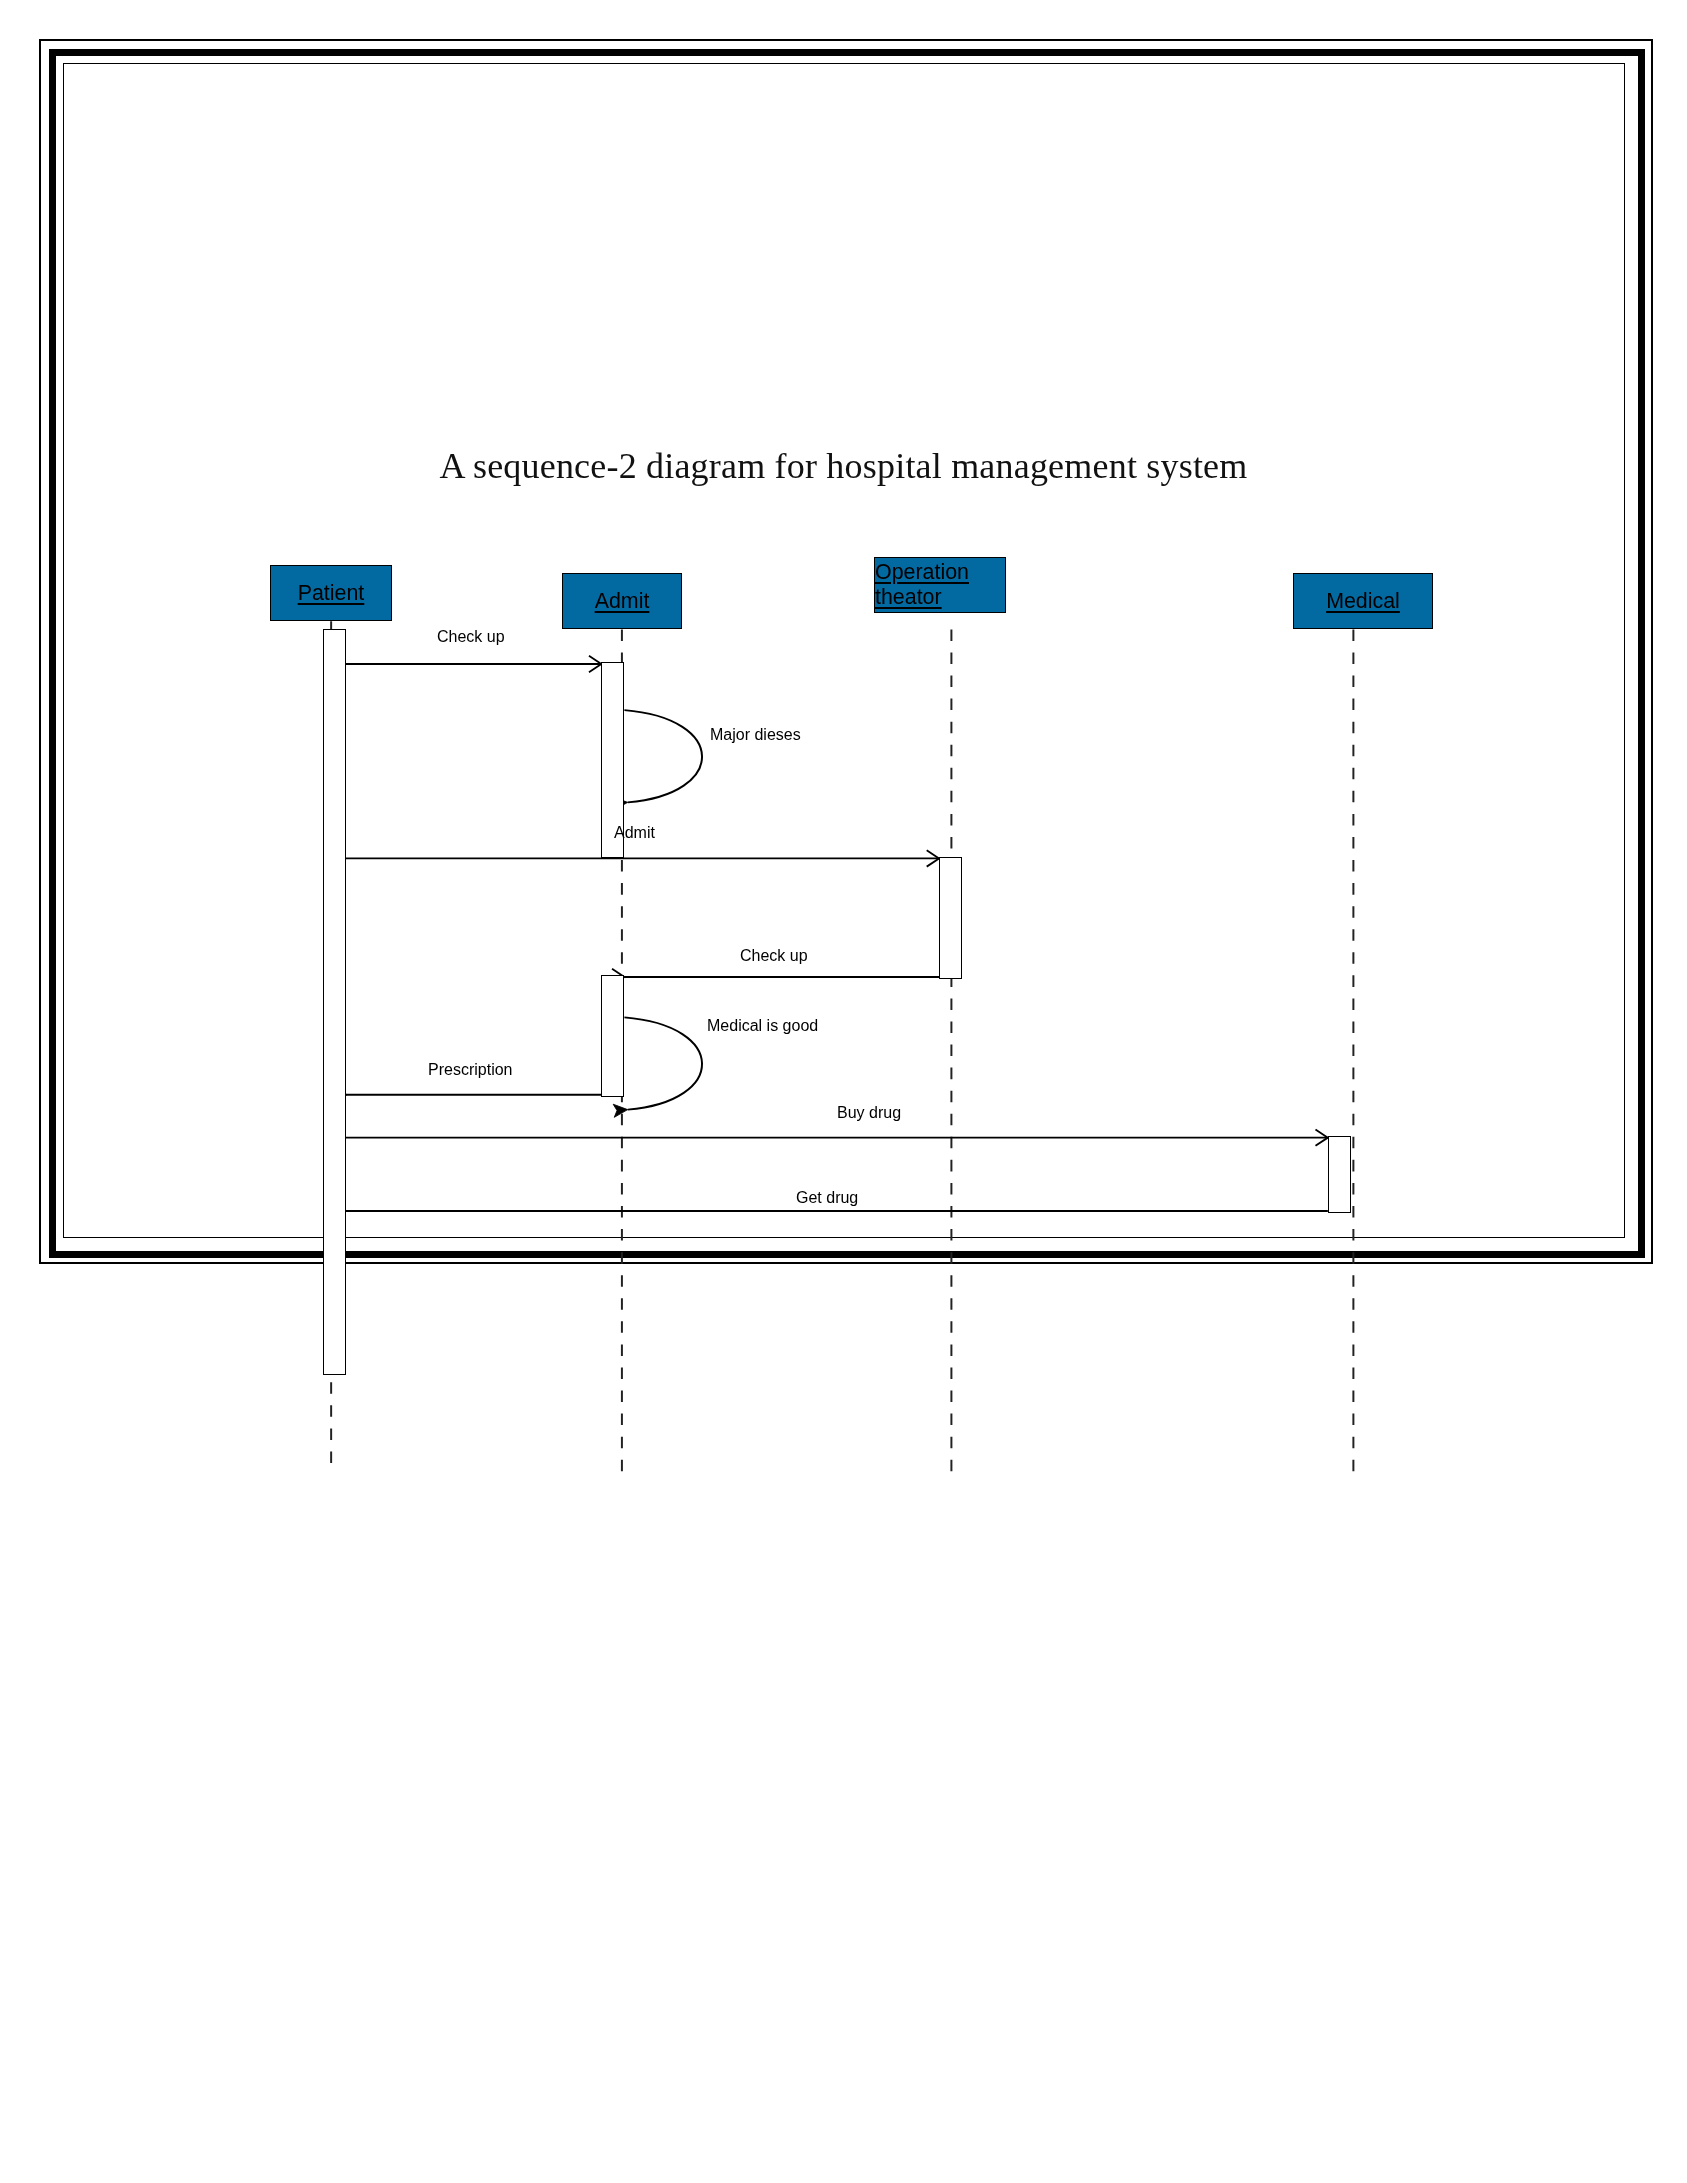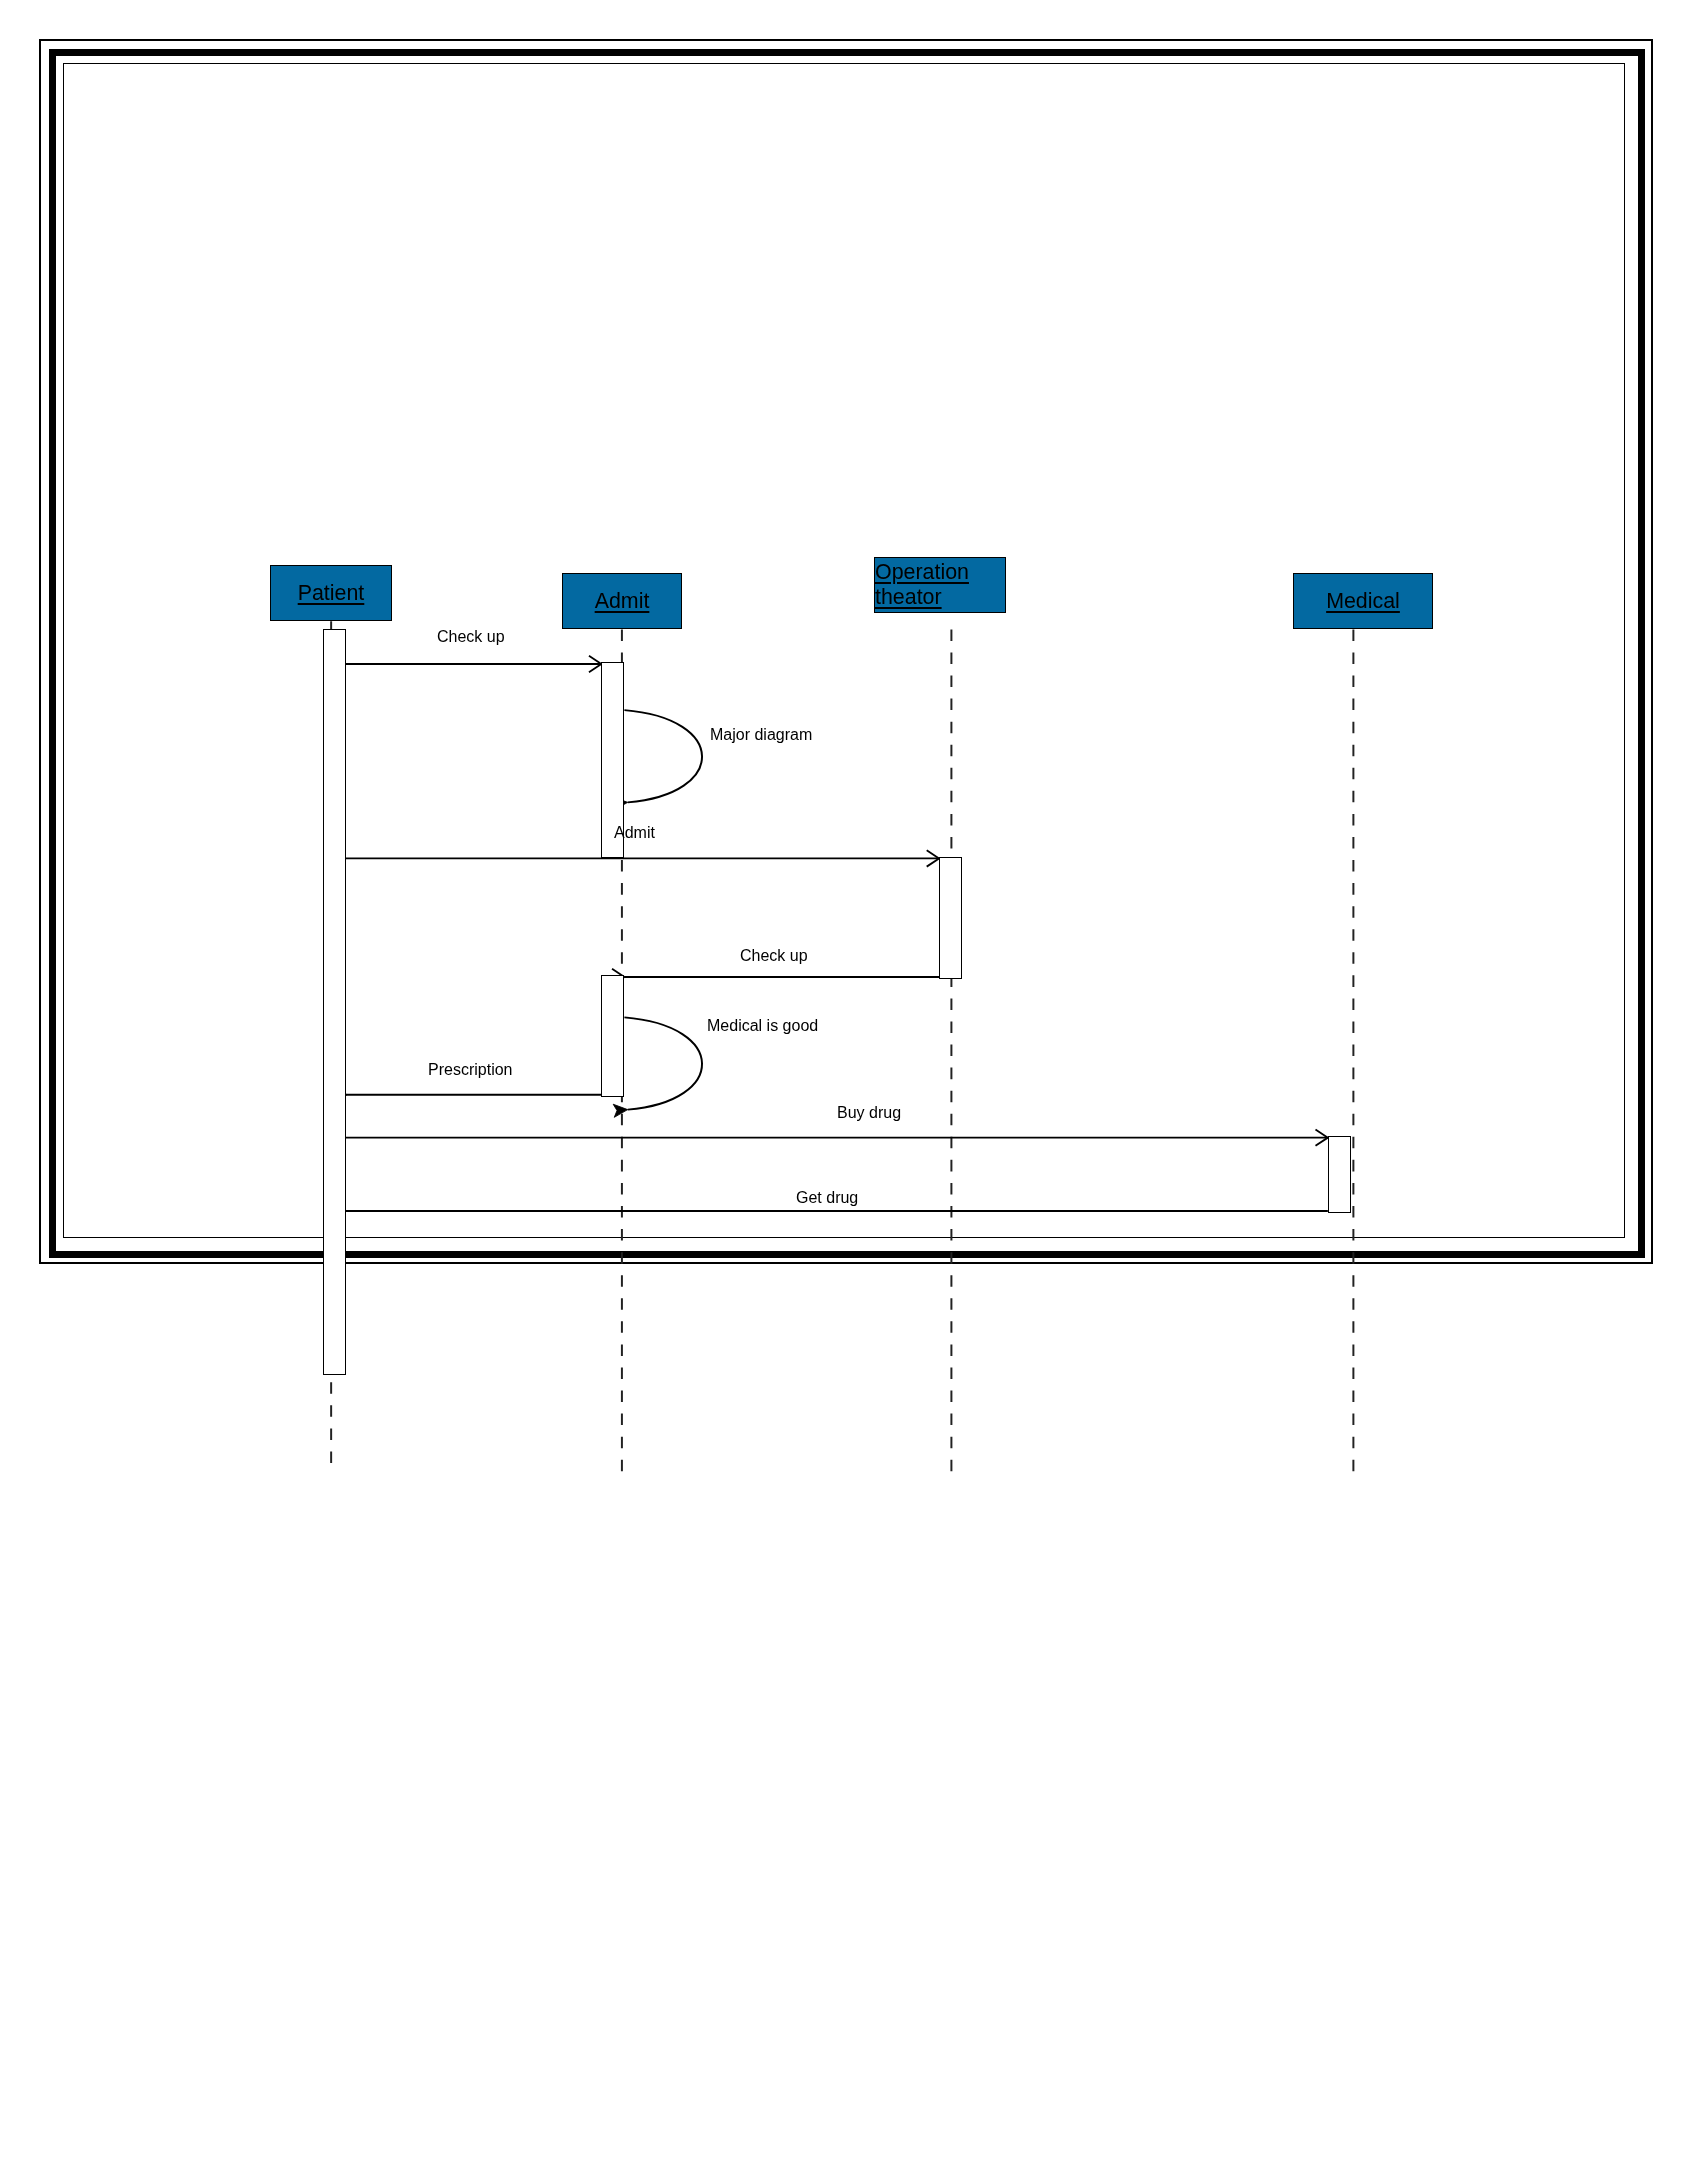--- a/index.html
+++ b/index.html
@@ -21,20 +21,21 @@
 </style>
 </head>
 <body>
 
 <div class="canvas">
 
   <div class="page-frame-outer"></div>
   <div class="page-frame-inner"></div>
   <div class="page-frame-inner2"></div>
 
+  <div class="diagram-title">A sequence-2 diagram for hospital management system</div>
 
   <div class="lifeline-box" id="box-patient" style="left: 270px; top: 565px; width: 122px; height: 56px;">
     <span>Patient</span>
   </div>
   <div class="lifeline-box" id="box-doctor" style="left: 562px; top: 573px; width: 120px; height: 56px;">
     <span>Admit</span>
   </div>
   <div class="lifeline-box" id="box-theater" style="left: 874px; top: 557px; width: 132px; height: 56px;">
     <span>Operation theator</span>
   </div>
@@ -75,21 +76,21 @@
   <div id="activations">
       <div class="activation" style="left: 323px; top: 629px; width: 23px; height: 746px;"></div>
       <div class="activation" style="left: 601px; top: 662px; width: 23px; height: 196px;"></div>
       <div class="activation" style="left: 939px; top: 857px; width: 23px; height: 122px;"></div>
       <div class="activation" style="left: 601px; top: 975px; width: 23px; height: 122px;"></div>
       <div class="activation" style="left: 1328px; top: 1136px; width: 23px; height: 77px;"></div>
     </div>
 
   <div id="labels">
       <div class="msg-label" style="left: 437px; top: 628px;">Check up</div>
-      <div class="msg-label" style="left: 710px; top: 726px;">Major diagram</div>
+      <div class="msg-label" style="left: 710px; top: 726px;">Major dieses</div>
       <div class="msg-label" style="left: 614px; top: 824px; text-align: center;">Admit</div>
       <div class="msg-label" style="left: 740px; top: 947px;">Check up</div>
       <div class="msg-label" style="left: 707px; top: 1017px;">Medical is good</div>
       <div class="msg-label" style="left: 428px; top: 1061px;">Prescription</div>
       <div class="msg-label" style="left: 837px; top: 1104px;">Buy drug</div>
       <div class="msg-label" style="left: 796px; top: 1189px;">Get drug</div>
     </div>
 
 </div>
 

